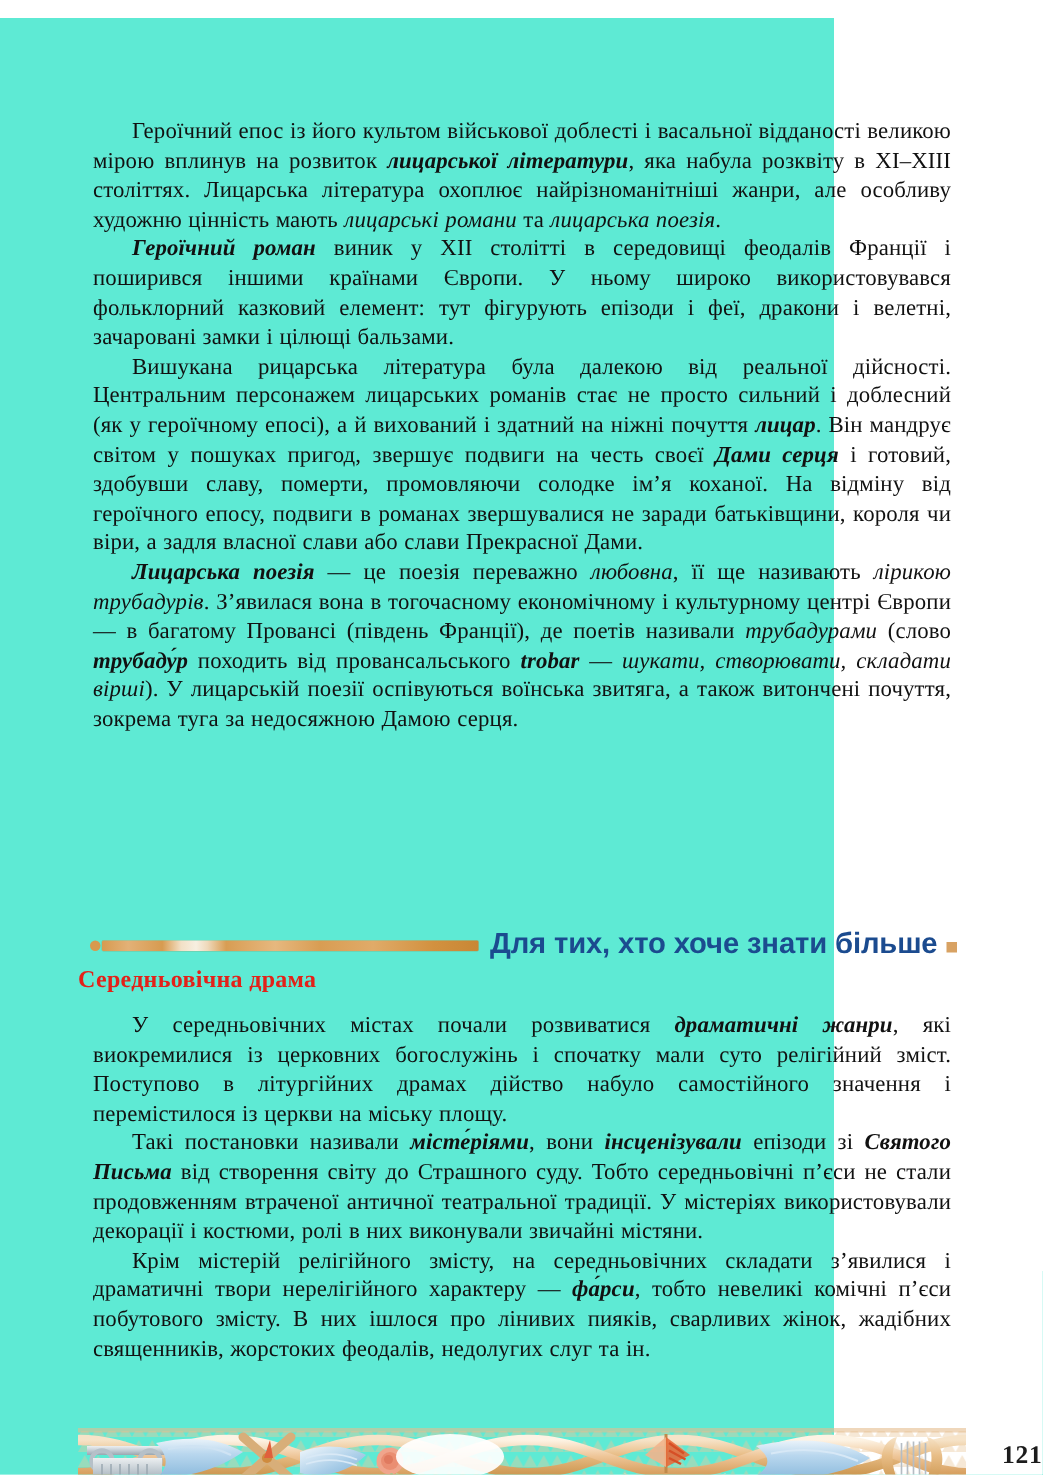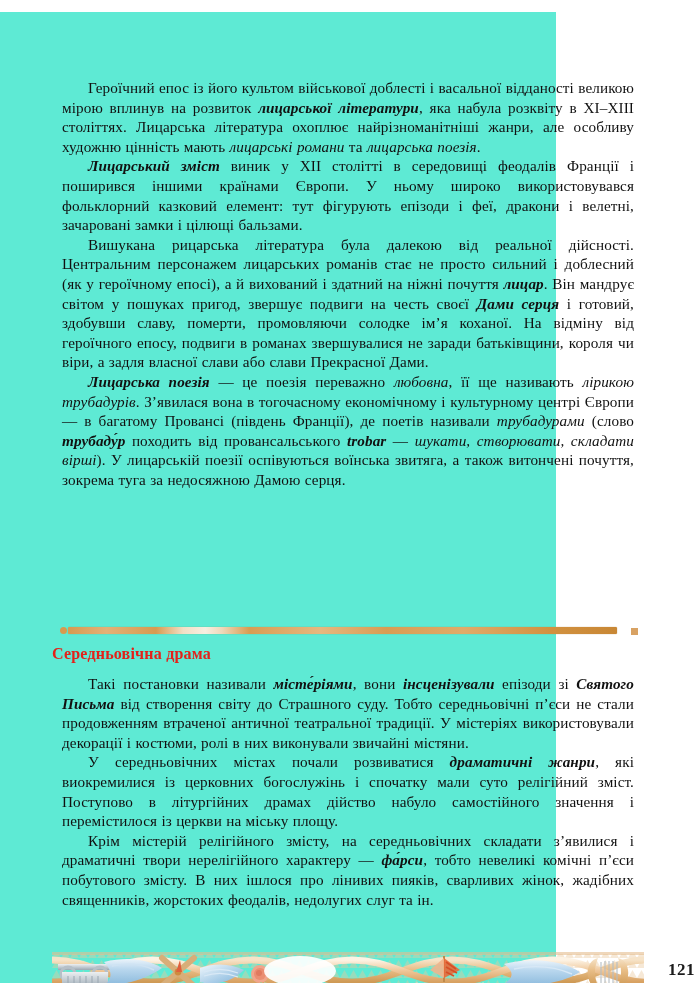--- a/index.html
+++ b/index.html
@@ -162,38 +162,39 @@
     letter-spacing: 0.5px;
   }
 </style>
 </head>
 <body>
 
 <div class="page">
 
   <div class="content">
     <p class="body-par"><span>Героїчний епос із його культом військової доблесті і васальної відданості великою мірою вплинув на розвиток </span><i>лицарської літератури</i><span>, яка набула розквіту в ХІ–ХІІІ століттях. Лицарська література охоплює найрізноманітніші жанри, але особливу художню цінність мають </span><em>лицарські романи</em><span> та </span><em>лицарська поезія</em><span>.</span></p>
-    <p class="body-par"><i>Лицарський зміст</i><span> виник у ХІІ столітті в середовищі феодалів Франції і поширився іншими країнами Європи. У ньому широко використовувався фольклорний казковий елемент: тут фігурують епізоди і феї, дракони і велетні, зачаровані замки і цілющі бальзами.</span></p>
+    <p class="body-par"><i>Героїчний роман</i><span> виник у ХІІ столітті в середовищі феодалів Франції і поширився іншими країнами Європи. У ньому широко використовувався фольклорний казковий елемент: тут фігурують епізоди і феї, дракони і велетні, зачаровані замки і цілющі бальзами.</span></p>
     <p class="body-par"><span>Вишукана рицарська література була далекою від реальної дійсності. Центральним персонажем лицарських романів стає не просто сильний і доблесний (як у героїчному епосі), а й вихований і здатний на ніжні почуття </span><i>лицар</i><span>. Він мандрує світом у пошуках пригод, звершує подвиги на честь своєї </span><i>Дами серця</i><span> і готовий, здобувши славу, померти, промовляючи солодке ім’я коханої. На відміну від героїчного епосу, подвиги в романах звершувалися не заради батьківщини, короля чи віри, а задля власної слави або слави Прекрасної Дами.</span></p>
     <p class="body-par"><i>Лицарська поезія</i><span> — це поезія переважно </span><em>любовна</em><span>, її ще називають </span><em>лірикою трубадурів</em><span>. З’явилася вона в тогочасному економічному і культурному центрі Європи — в багатому Провансі (південь Франції), де поетів називали </span><em>трубадурами</em><span> (слово </span><i>трубаду́р</i><span> походить від провансальського </span><i>trobar</i><span> — </span><em>шукати, створювати, складати вірші</em><span>). У лицарській поезії оспівуються воїнська звитяга, а також витончені почуття, зокрема туга за недосяжною Дамою серця.</span></p>
   </div>
 
   <div class="more-band">
     <span class="rule-wrap">
       <span class="rule-dot"></span>
       <span class="rule-bar"></span>
     </span>
+    <span class="more-title">Для тих, хто хоче знати більше</span>
     <span class="end-dot"></span>
   </div>
 
   <div class="sub-head">Середньовічна драма</div>
 
   <div class="content2">
+    <p class="body-par"><span>У середньовічних містах почали розвиватися </span><i>драматичні жанри</i><span>, які виокремилися із церковних богослужінь і спочатку мали суто релігійний зміст. Поступово в літургійних драмах дійство набуло самостійного значення і перемістилося із церкви на міську площу.</span></p>
     <p class="body-par"><span>Такі постановки називали </span><i>місте́ріями</i><span>, вони </span><i>інсценізували</i><span> епізоди зі </span><i>Святого Письма</i><span> від створення світу до Страшного суду. Тобто середньовічні п’єси не стали продовженням втраченої античної театральної традиції. У містеріях використовували декорації і костюми, ролі в них виконували звичайні містяни.</span></p>
-    <p class="body-par"><span>У середньовічних містах почали розвиватися </span><i>драматичні жанри</i><span>, які виокремилися із церковних богослужінь і спочатку мали суто релігійний зміст. Поступово в літургійних драмах дійство набуло самостійного значення і перемістилося із церкви на міську площу.</span></p>
     <p class="body-par"><span>Крім містерій релігійного змісту, на середньовічних складати з’явилися і драматичні твори нерелігійного характеру — </span><i>фа́рси</i><span>, тобто невеликі комічні п’єси побутового змісту. В них ішлося про лінивих пияків, сварливих жінок, жадібних священників, жорстоких феодалів, недолугих слуг та ін.</span></p>
   </div>
 
   <div class="footer">
     <svg width="592" height="46" viewBox="0 0 592 46">
       <defs>
         <linearGradient id="tan" x1="0" y1="0" x2="0" y2="1">
           <stop offset="0%" stop-color="#f6e3c8"></stop>
           <stop offset="45%" stop-color="#e8bd86"></stop>
           <stop offset="100%" stop-color="#cf9a55"></stop>

